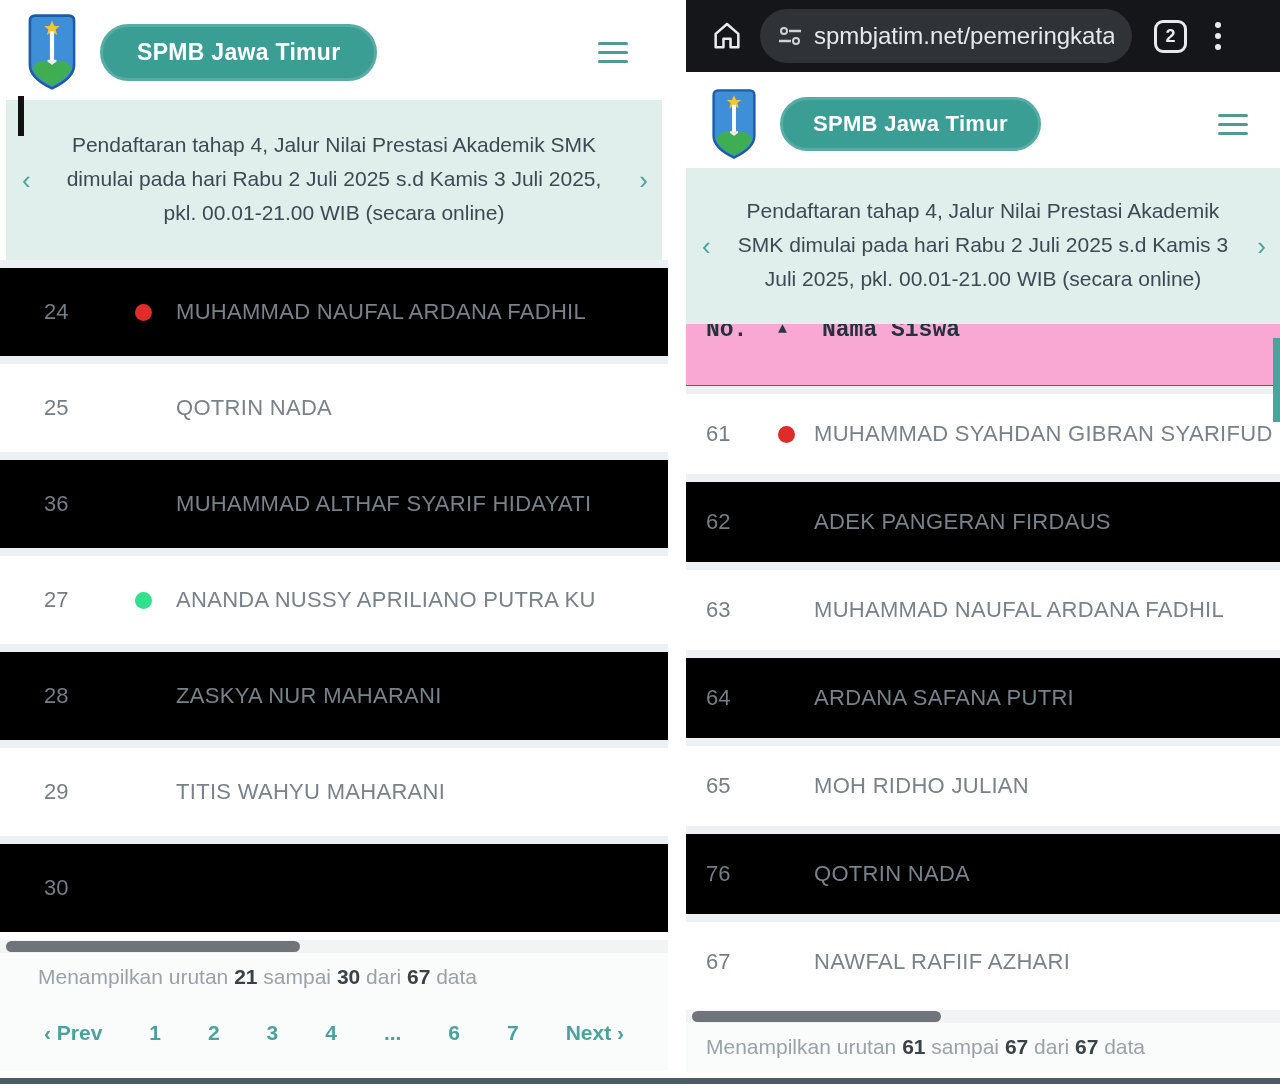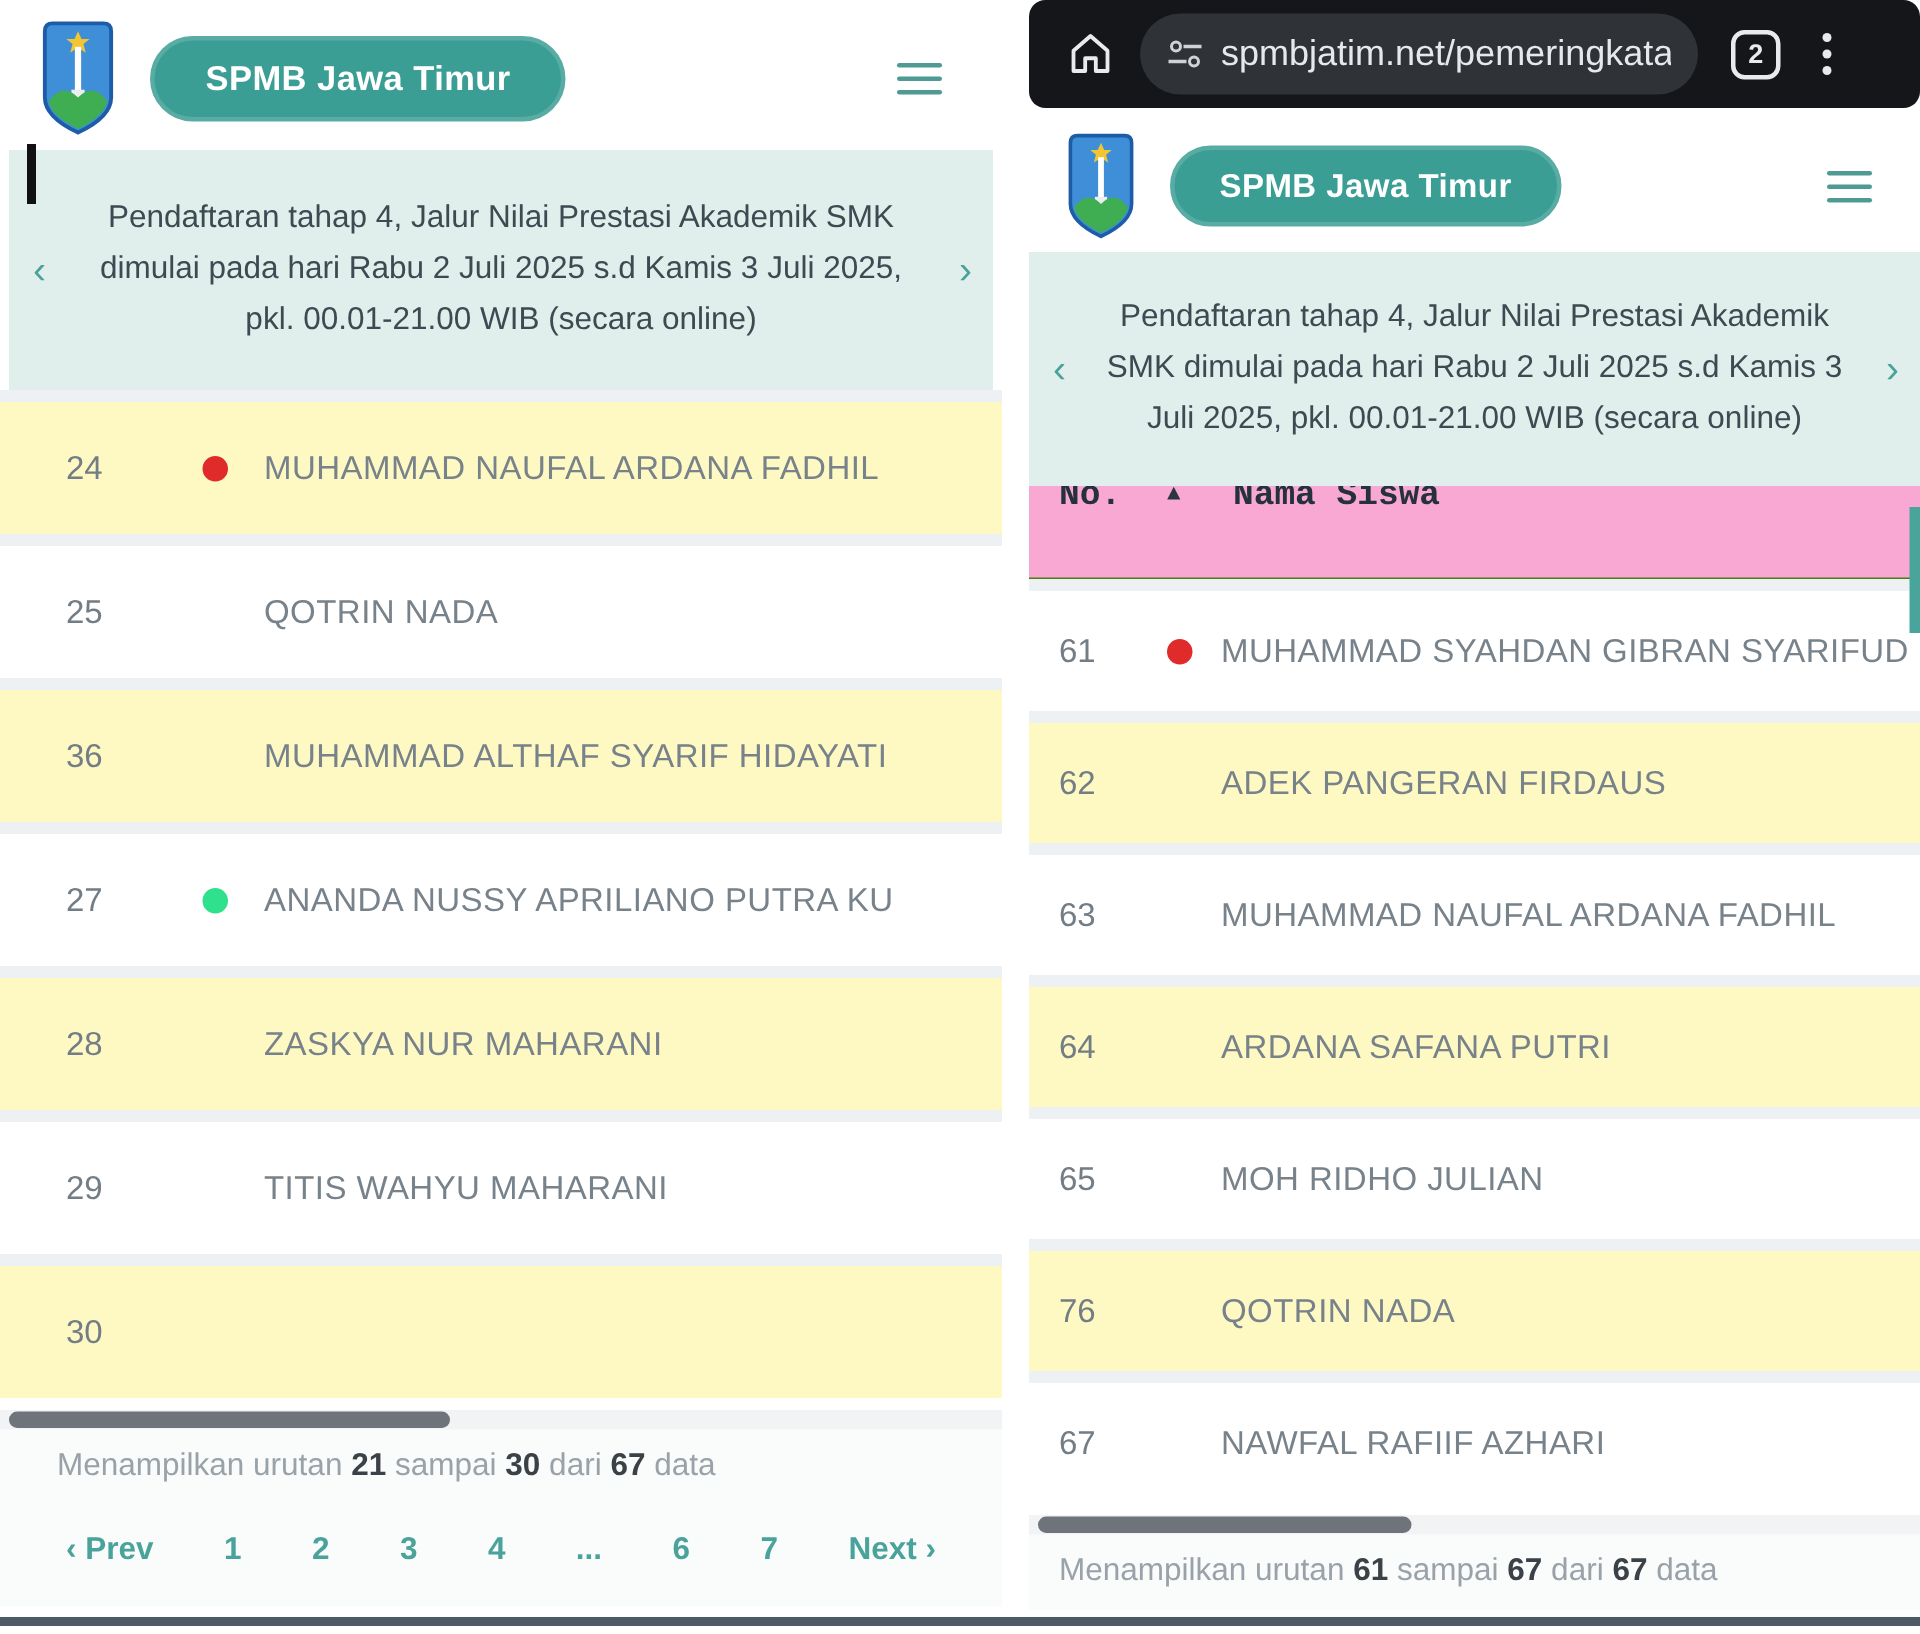--- a/index.html
+++ b/index.html
@@ -28,21 +28,21 @@
   .banner-text { color:#3c4a52; font-size:21px; line-height:1.62; font-weight:500;
     max-width:540px; margin:0 auto; }
   .banner-chev { position:absolute; top:50%; transform:translateY(-50%);
     color:#4aa39b; font-size:26px; cursor:pointer; }
   .banner-chev.prev { left:16px; } .banner-chev.next { right:14px; }
   .cursor-bar { position:absolute; left:12px; top:-4px; width:6px; height:40px; background:#111; }
 
   
   .table-wrap { background:#eef1f3; }
   .trow { display:flex; align-items:center; background:#ffffff; }
-  .trow.alt { background:#fef9c3; }
+  .trow.alt { background:#000000; }
   .panel-left  .trow { height:88px; margin-bottom:8px; padding-left:44px; }
   .panel-left  .table-wrap { padding-top:8px; }
   .panel-right .trow { height:80px; margin-bottom:8px; padding-left:20px; }
   .num  { color:#737d85; font-size:22px; }
   .panel-left  .num { width:66px; }
   .panel-right .num { width:52px; }
   .dotslot { display:flex; justify-content:center; align-items:center; }
   .panel-left  .dotslot { width:66px; }
   .panel-right .dotslot { width:56px; }
   .dot { width:17px; height:17px; border-radius:50%; display:inline-block; }
@@ -62,21 +62,21 @@
   .panel-left  .hscroll .thumb { width:44%; }
   .panel-right .hscroll .thumb { width:42%; }
   .status-line { background:#fafbfb; color:#9aa2a9; font-size:21px; padding:12px 0 14px 38px; }
   .panel-right .status-line { padding-left:20px; }
   .status-line b { color:#3a4248; font-weight:bold; }
   .pagination { background:#fafbfb; display:flex; justify-content:space-between; align-items:center;
     padding:18px 44px 26px 44px; color:#4aa39b; font-size:21px; font-weight:bold; }
   .pagination span { cursor:pointer; white-space:nowrap; }
 
   
-  .chrome { height:72px; background:#14161a; display:flex; align-items:center; padding:0 24px;border-radius:11px; }
+  .chrome { height:72px; background:#14161a; display:flex; align-items:center; padding:0 24px; }
   .home-ic { width:34px; height:34px; flex:0 0 auto; }
   .url-pill { margin-left:16px; background:#2f3237; border-radius:28px; height:54px;
     width:372px; display:flex; align-items:center; padding:0 18px; overflow:hidden; }
   .tune-ic { width:24px; height:22px; margin-right:12px; flex:0 0 auto; }
   .url-text { color:#e6e9ec; font-size:24px; white-space:nowrap; overflow:hidden; }
   .tab-box { margin-left:22px; width:33px; height:33px; border:3px solid #e8eaed; border-radius:9px;
     color:#e8eaed; font-weight:bold; font-size:18px; display:flex; align-items:center;
     justify-content:center; flex:0 0 auto; }
   .kebab { margin-left:28px; display:flex; flex-direction:column; gap:5px; cursor:pointer; }
   .kebab i { width:6px; height:6px; border-radius:50%; background:#e8eaed; display:block; }

